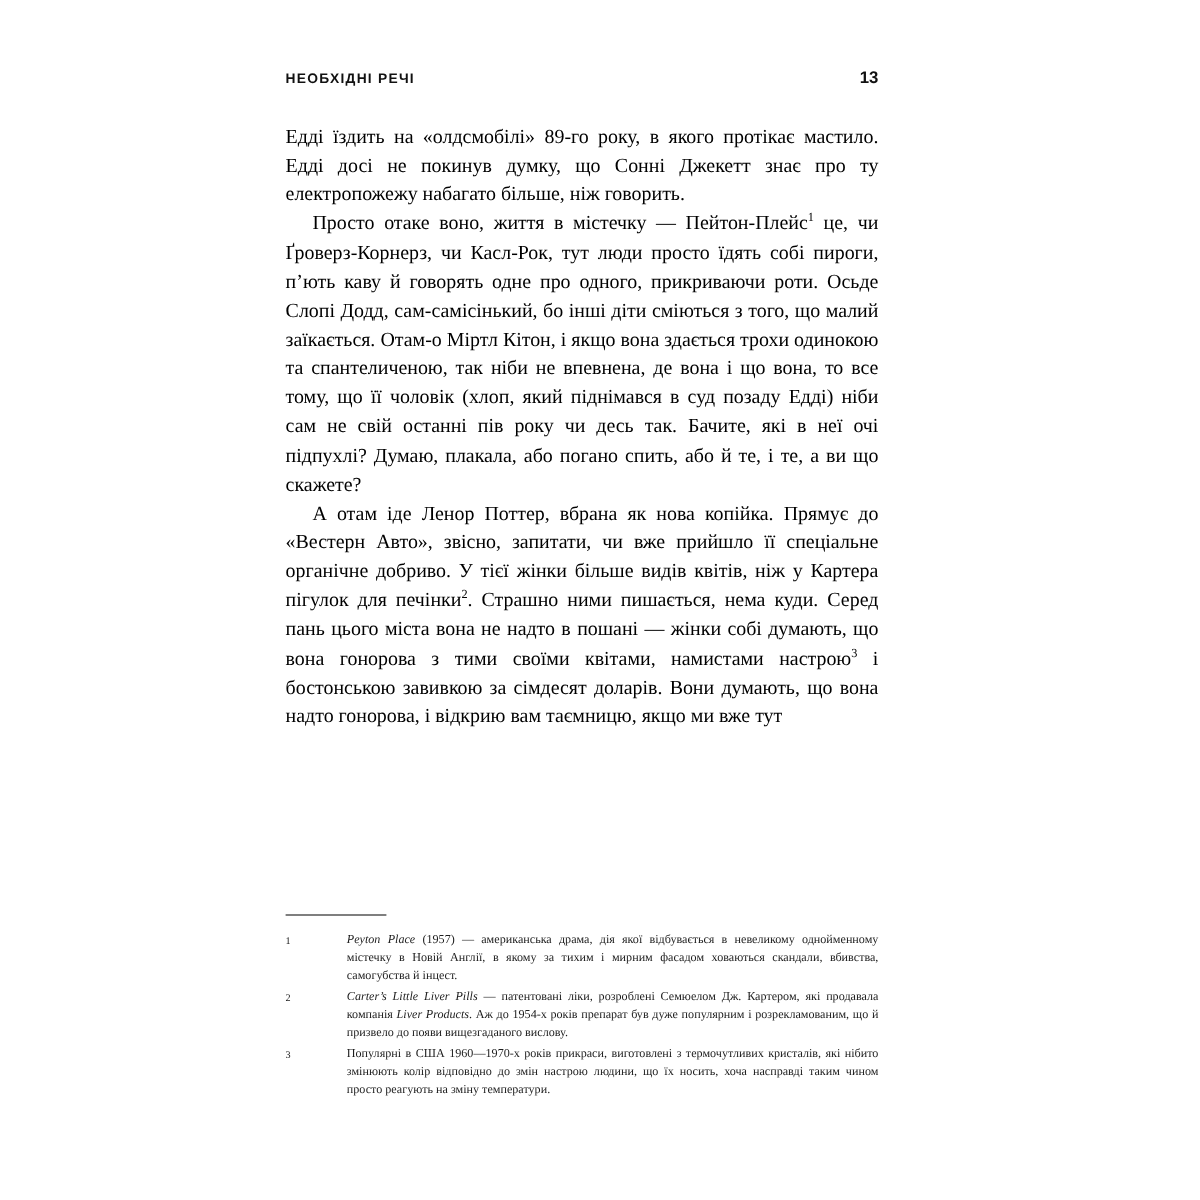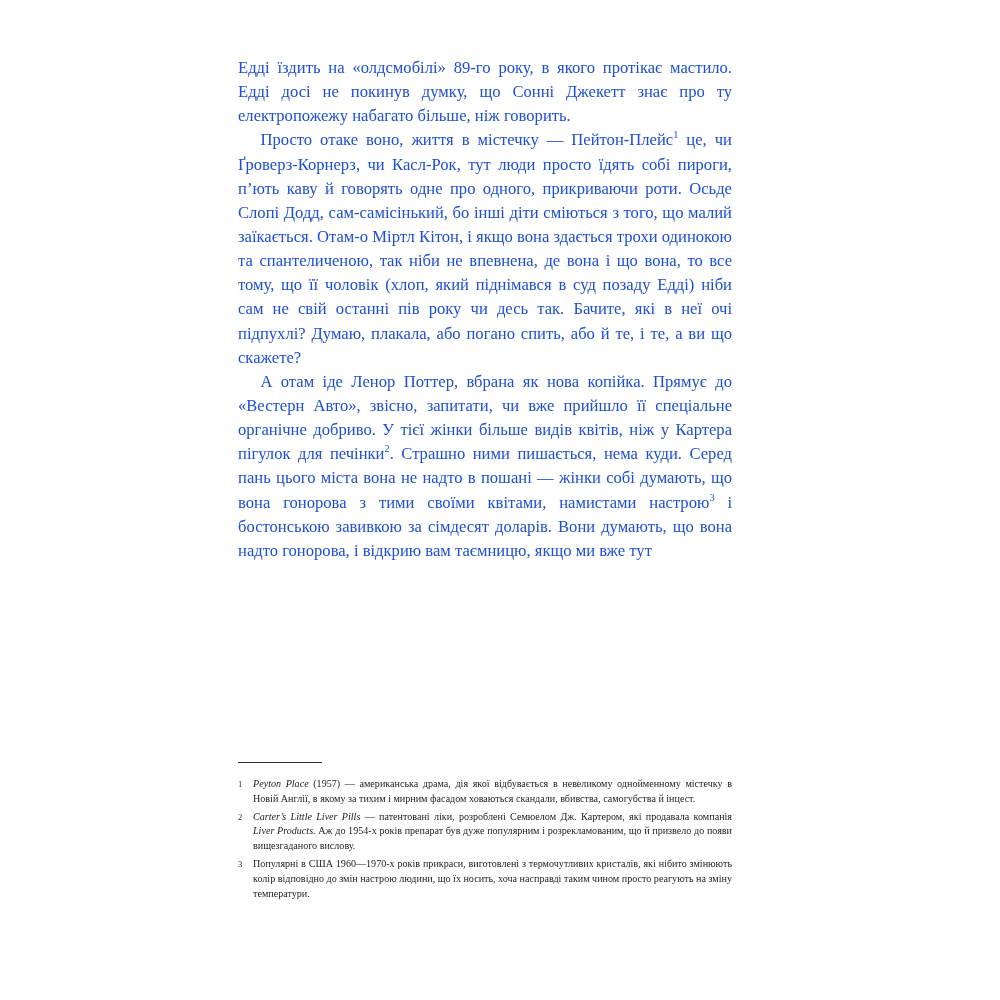--- a/index.html
+++ b/index.html
@@ -44,21 +44,21 @@
     font-weight: bold;
     color: #111;
   }
   .body-text p {
     margin: 0;
     font-size: 16.6px;
     line-height: 1.455;
     text-align: justify;
     text-justify: inter-word;
     hyphens: manual;
-    color: #1d4ed8;
+    color: #000000;
   }
   .body-text p.indent {
     text-indent: 1.35em;
   }
   sup {
     font-size: 0.62em;
     vertical-align: super;
     line-height: 0;
   }
   .footnote-rule {
@@ -85,32 +85,37 @@
   }
   .footnote .fn-num {
     width: 15px;
     flex: 0 0 15px;
     font-size: 8.5px;
     padding-top: 1px;
   }
   .footnote .fn-text {
     flex: 1 1 auto;
     text-align: justify;
+    margin-left: 36px;
   }
   .footnote .fn-text i {
     font-style: italic;
   }
 </style>
 </head>
 <body>
 
 <div class="page">
 
   <div class="content">
 
+    <div class="running-head">
+      <span class="book-title">НЕОБХІДНІ РЕЧІ</span>
+      <span class="page-number">13</span>
+    </div>
 
     <div class="body-text">
       <p>Едді їздить на «олдсмобілі» 89-го року, в якого протікає мастило. Едді досі не покинув думку, що Сонні Джекетт знає про ту електропожежу набагато більше, ніж говорить.</p>
       <p class="indent"><span>Просто отаке воно, життя в містечку — Пейтон-Плейс</span><sup>1</sup> <span>це, чи Ґроверз-Корнерз, чи Касл-Рок, тут люди просто їдять собі пироги, п’ють каву й говорять одне про одного, прикриваючи роти. Осьде Слопі Додд, сам-самісінький, бо інші діти сміються з того, що малий заїкається. Отам-о Міртл Кітон, і якщо вона здається трохи одинокою та спантеличеною, так ніби не впевнена, де вона і що вона, то все тому, що її чоловік (хлоп, який піднімався в суд позаду Едді) ніби сам не свій останні пів року чи десь так. Бачите, які в неї очі підпухлі? Думаю, плакала, або погано спить, або й те, і те, а ви що скажете?</span></p>
       <p class="indent"><span>А отам іде Ленор Поттер, вбрана як нова копійка. Прямує до «Вестерн Авто», звісно, запитати, чи вже прийшло її спеціальне органічне добриво. У тієї жінки більше видів квітів, ніж у Картера пігулок для печінки</span><sup>2</sup><span>. Страшно ними пишається, нема куди. Серед пань цього міста вона не надто в пошані — жінки собі думають, що вона гонорова з тими своїми квітами, намистами настрою</span><sup>3</sup><span> і бостонською завивкою за сімдесят доларів. Вони думають, що вона надто гонорова, і відкрию вам таємницю, якщо ми вже тут</span></p>
     </div>
 
   </div>
 
   <div class="footnote-rule"></div>

